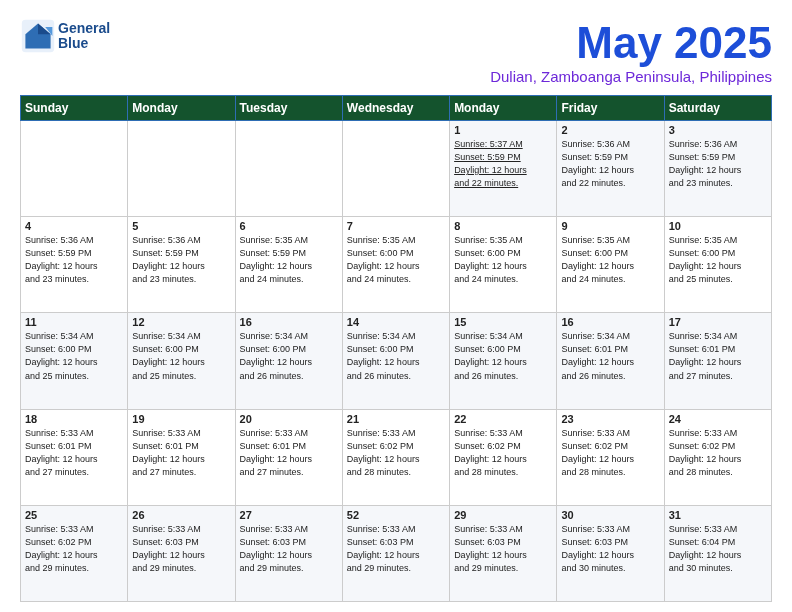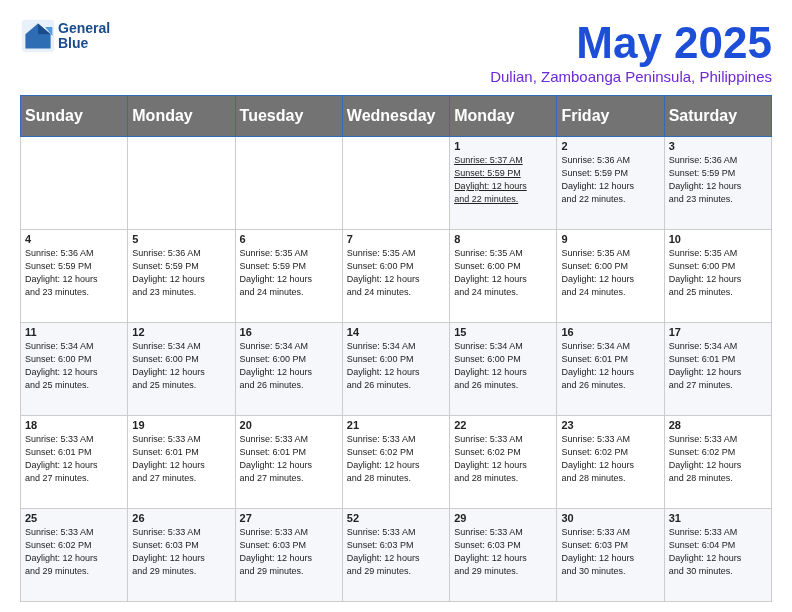--- a/index.html
+++ b/index.html
@@ -54,25 +54,25 @@
       font-size: 15px;
       color: #6d28d9;
     }
     .calendar-table {
       width: 100%;
       border-collapse: collapse;
       flex: 1;
       table-layout: fixed;
     }
     .calendar-table thead th {
-      background-color: #737373;
+      background-color: #14532d;
       color: #fff;
-      font-size: 16px;
+      font-size: 12px;
       font-weight: bold;
-      padding: 11px 4px;
+      padding: 5px 4px;
       text-align: left;
       border: 1px solid #2e6db4;
     }
     .calendar-table tbody td {
       vertical-align: top;
       border: 1px solid #ccc;
       padding: 3px 4px;
       font-size: 9.5px;
       color: #222;
       background: #fff;
@@ -301,21 +301,21 @@
 and 28 minutes.</div>
           </td>
           <td>
             <span class="day-number">23</span>
             <div class="day-info" style="white-space: pre-line;">Sunrise: 5:33 AM
 Sunset: 6:02 PM
 Daylight: 12 hours
 and 28 minutes.</div>
           </td>
           <td>
-            <span class="day-number">28</span>
+            <span class="day-number">24</span>
             <div class="day-info" style="white-space: pre-line;">Sunrise: 5:33 AM
 Sunset: 6:02 PM
 Daylight: 12 hours
 and 28 minutes.</div>
           </td>
         </tr>
         <tr>
           <td>
             <span class="day-number">25</span>
             <div class="day-info" style="white-space: pre-line;">Sunrise: 5:33 AM

